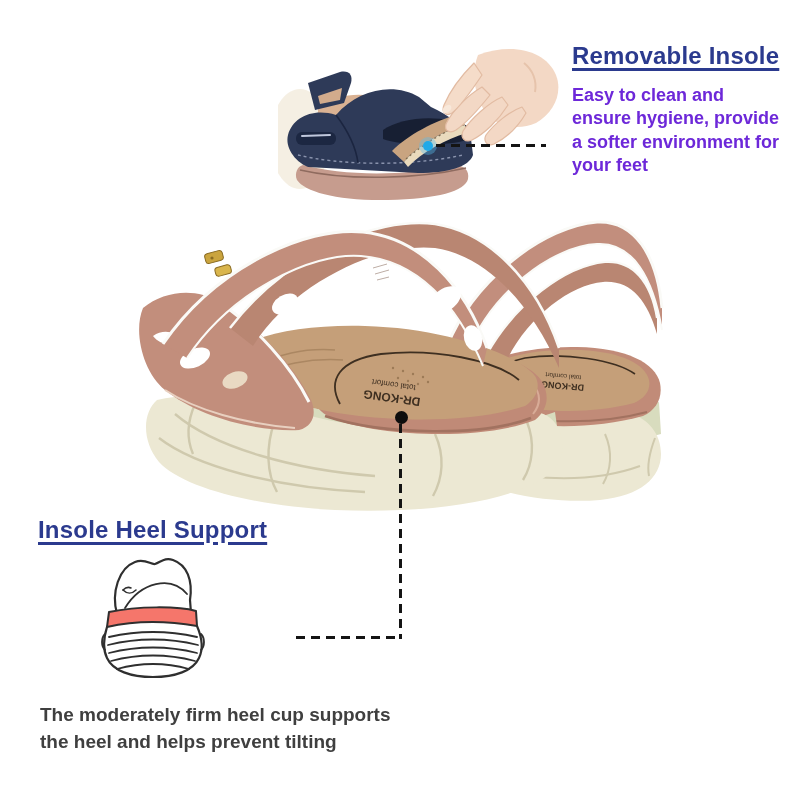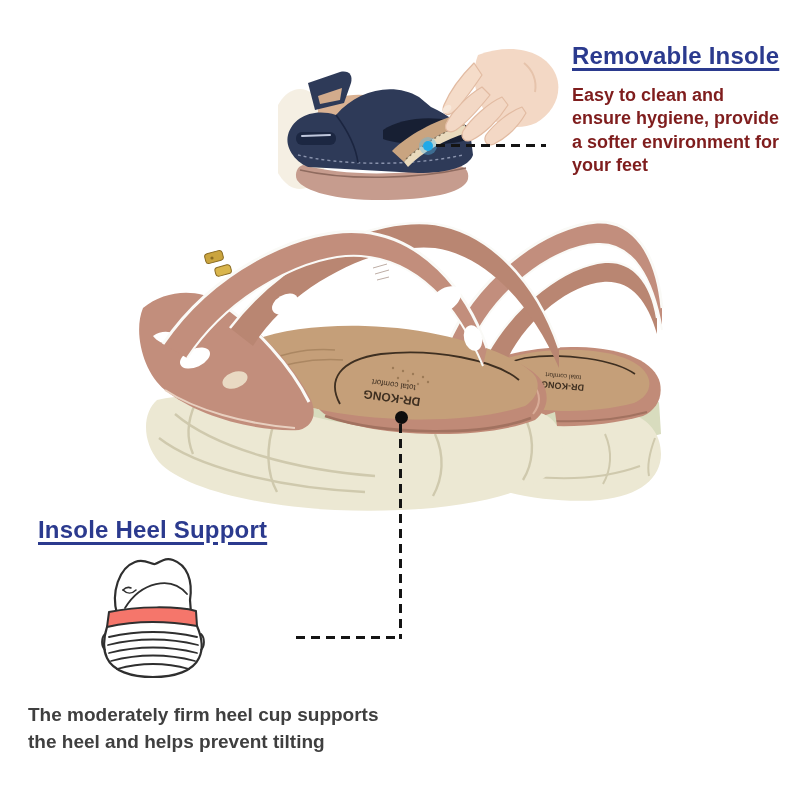--- a/index.html
+++ b/index.html
@@ -7,21 +7,21 @@
     position:relative;width:800px;height:800px;background:#ffffff;
     font-family:"Liberation Sans",sans-serif;overflow:hidden;
   }
   .abs{position:absolute;}
   .callout-title{
     position:absolute;font-weight:bold;font-size:24px;color:#2b3a8e;
     text-decoration:underline;text-decoration-thickness:2.5px;text-underline-offset:4px;
     letter-spacing:.2px;white-space:nowrap;
   }
   .callout-desc{
-    position:absolute;font-weight:bold;font-size:18px;color:#7f1d1d;line-height:1.3;
+    position:absolute;font-weight:bold;font-size:18px;color:#6d28d9;line-height:1.3;
   }
   .callout-desc.bottom{font-size:19px;line-height:1.42;color:#3f3f3f;}
   .dash-h{position:absolute;height:3px;
     background:repeating-linear-gradient(90deg,#141414 0 9px,transparent 9px 15px);}
   .dash-v{position:absolute;width:3px;
     background:repeating-linear-gradient(180deg,#141414 0 9px,transparent 9px 15px);}
   .marker{position:absolute;border-radius:50%;}
   .marker.blue{
     width:10px;height:10px;background:#1fa9e8;
     box-shadow:0 0 0 4px rgba(90,190,240,.38);
@@ -191,15 +191,15 @@
 
   <div class="marker blue abs" style="left:423px;top:141px"></div>
   <div class="dash-h" style="left:436px;top:144px;width:110px"></div>
   <div class="callout-title" style="left:572px;top:42px">Removable Insole</div>
   <div class="callout-desc" style="left:572px;top:84px;width:208px">Easy to clean and ensure hygiene, provide a softer environment for your feet</div>
 
   <div class="marker black abs" style="left:395px;top:411px"></div>
   <div class="dash-v" style="left:399px;top:424px;height:215px"></div>
   <div class="dash-h" style="left:296px;top:636px;width:106px"></div>
   <div class="callout-title" style="left:38px;top:516px">Insole Heel Support</div>
-  <div class="callout-desc bottom" style="left:28px;top:702px;width:378px">The moderately firm heel cup supports the heel and helps prevent tilting</div>
+  <div class="callout-desc bottom" style="left:40px;top:702px;width:378px">The moderately firm heel cup supports the heel and helps prevent tilting</div>
 
 </div>
 
 </body></html>

